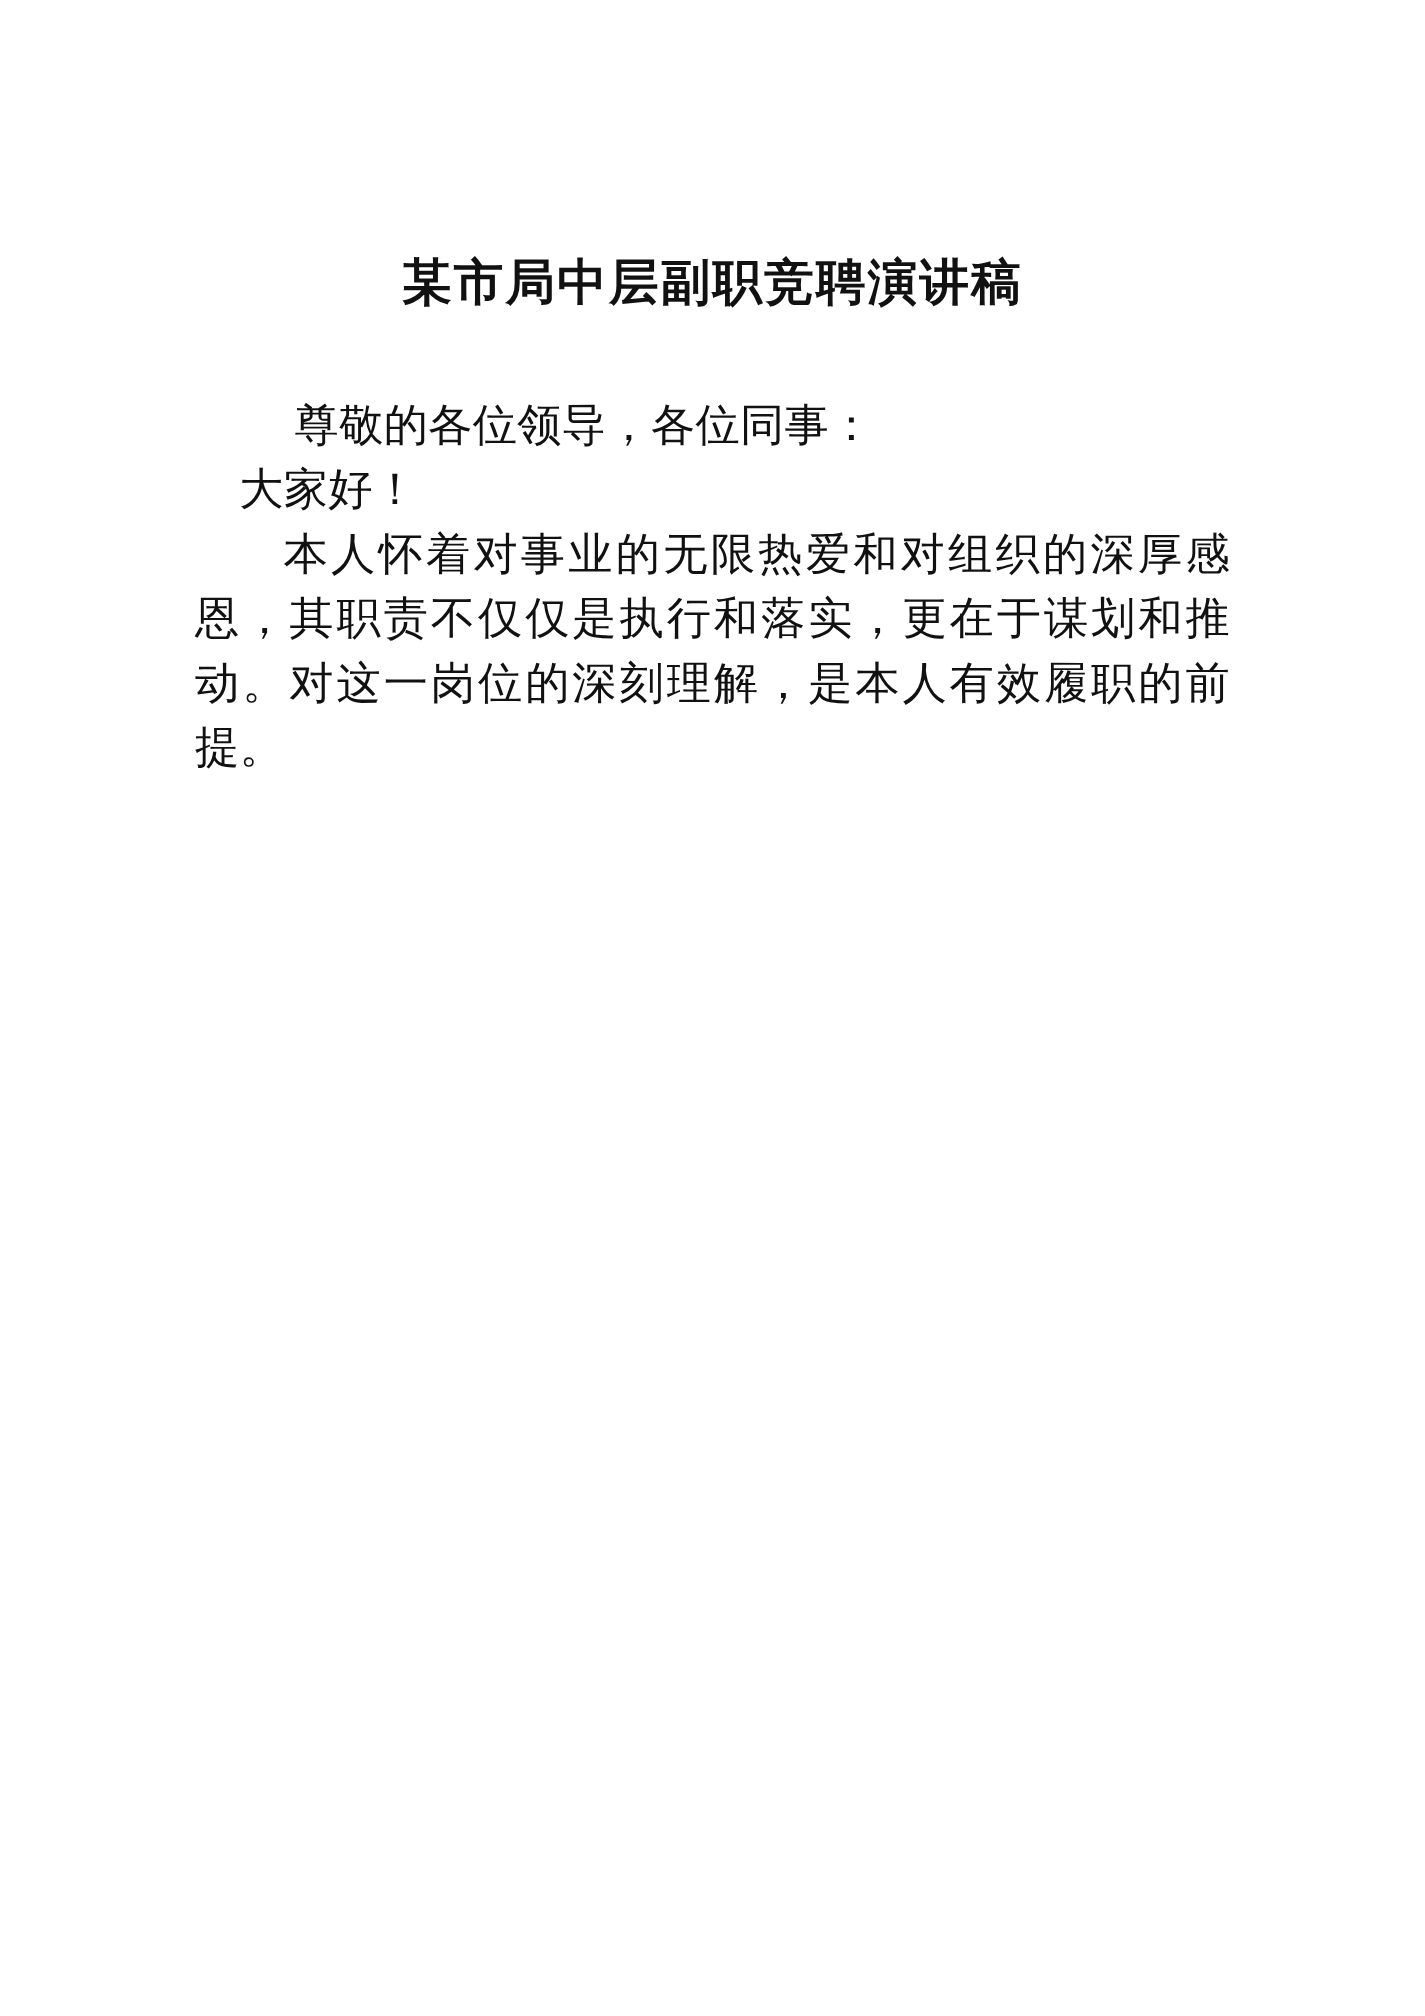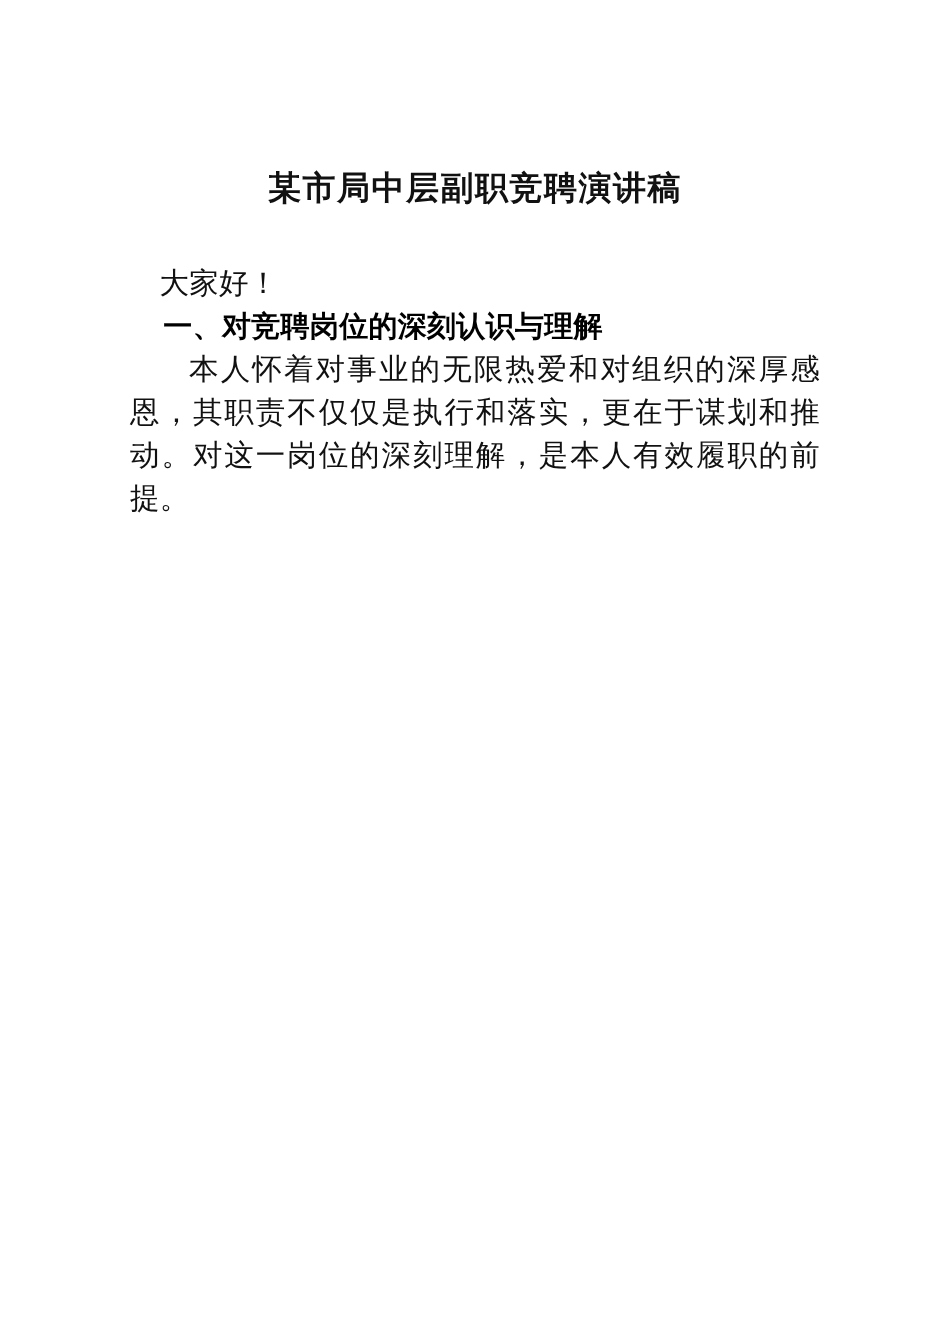--- a/index.html
+++ b/index.html
@@ -109,24 +109,24 @@
 </head>
 <body>
 
 <div class="page">
   <div class="content">
 
     <h1 class="doc-title">某市局中层副职竞聘演讲稿</h1>
 
     <div class="body-block">
 
+      <p class="para salutation">尊敬的各位领导，各位同事：</p>
 
       <p class="para greeting">大家好！</p>
 
 
-      <p class="section-heading">一、对竞聘岗位的深刻认识与理解</p>
 
       <p class="para indent2">本人怀着对事业的无限热爱和对组织的深厚感恩，其职责不仅仅是执行和落实，更在于谋划和推动。对这一岗位的深刻理解，是本人有效履职的前提。</p>
 
 
     </div>
   </div>
 </div>
 
 </body></html>

